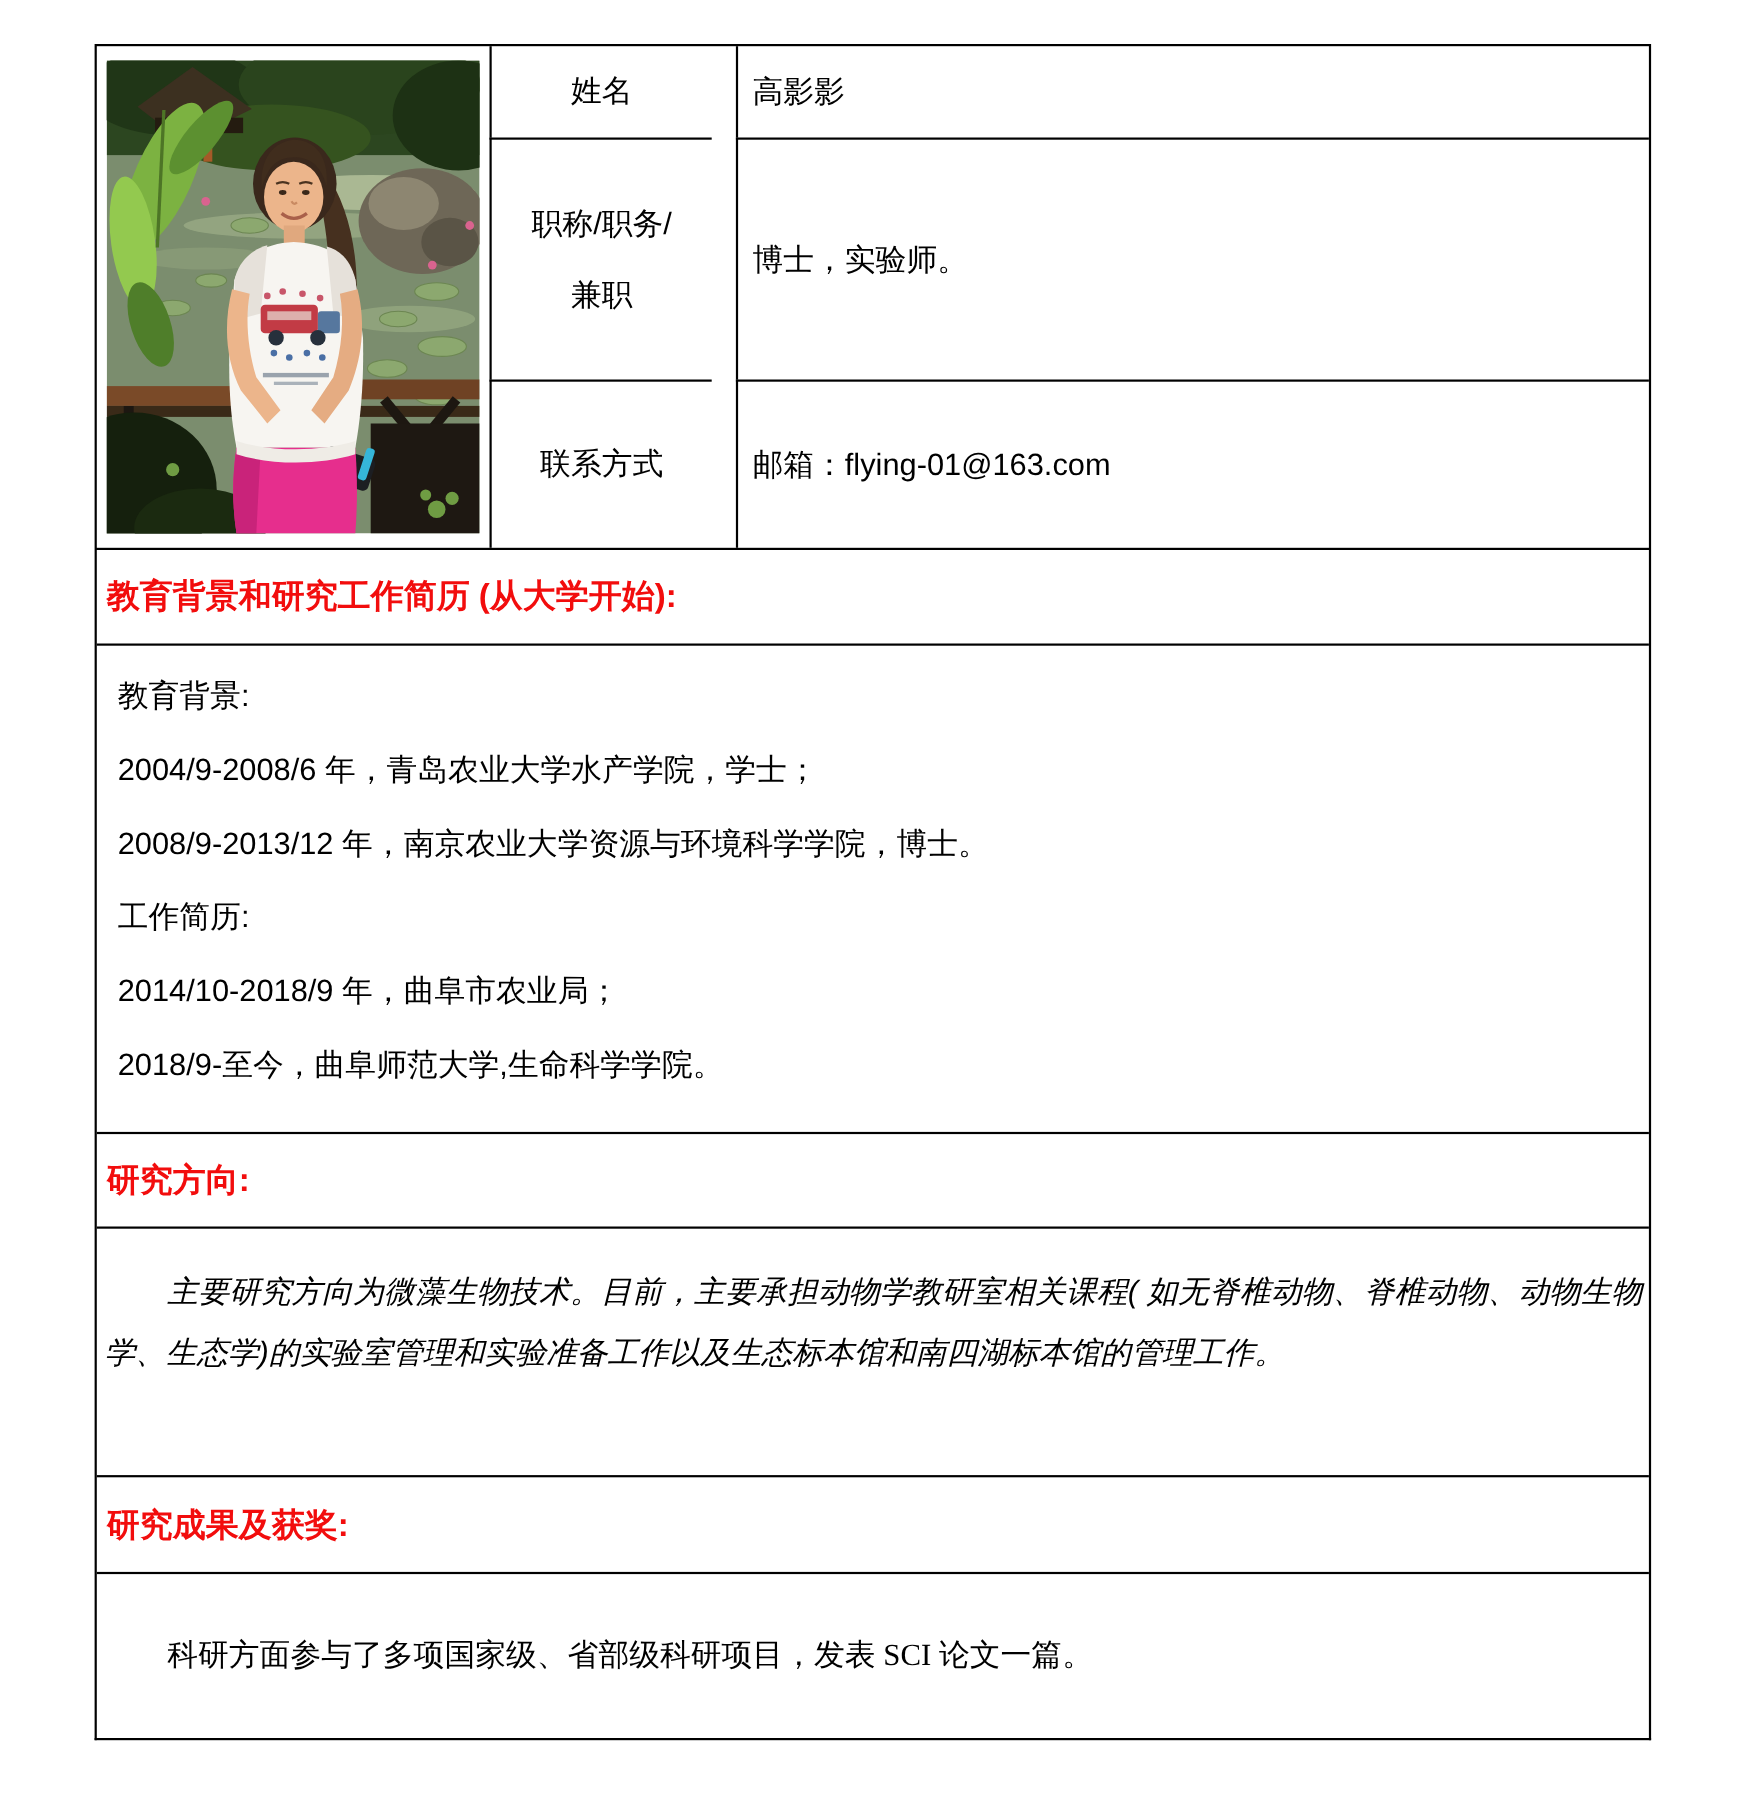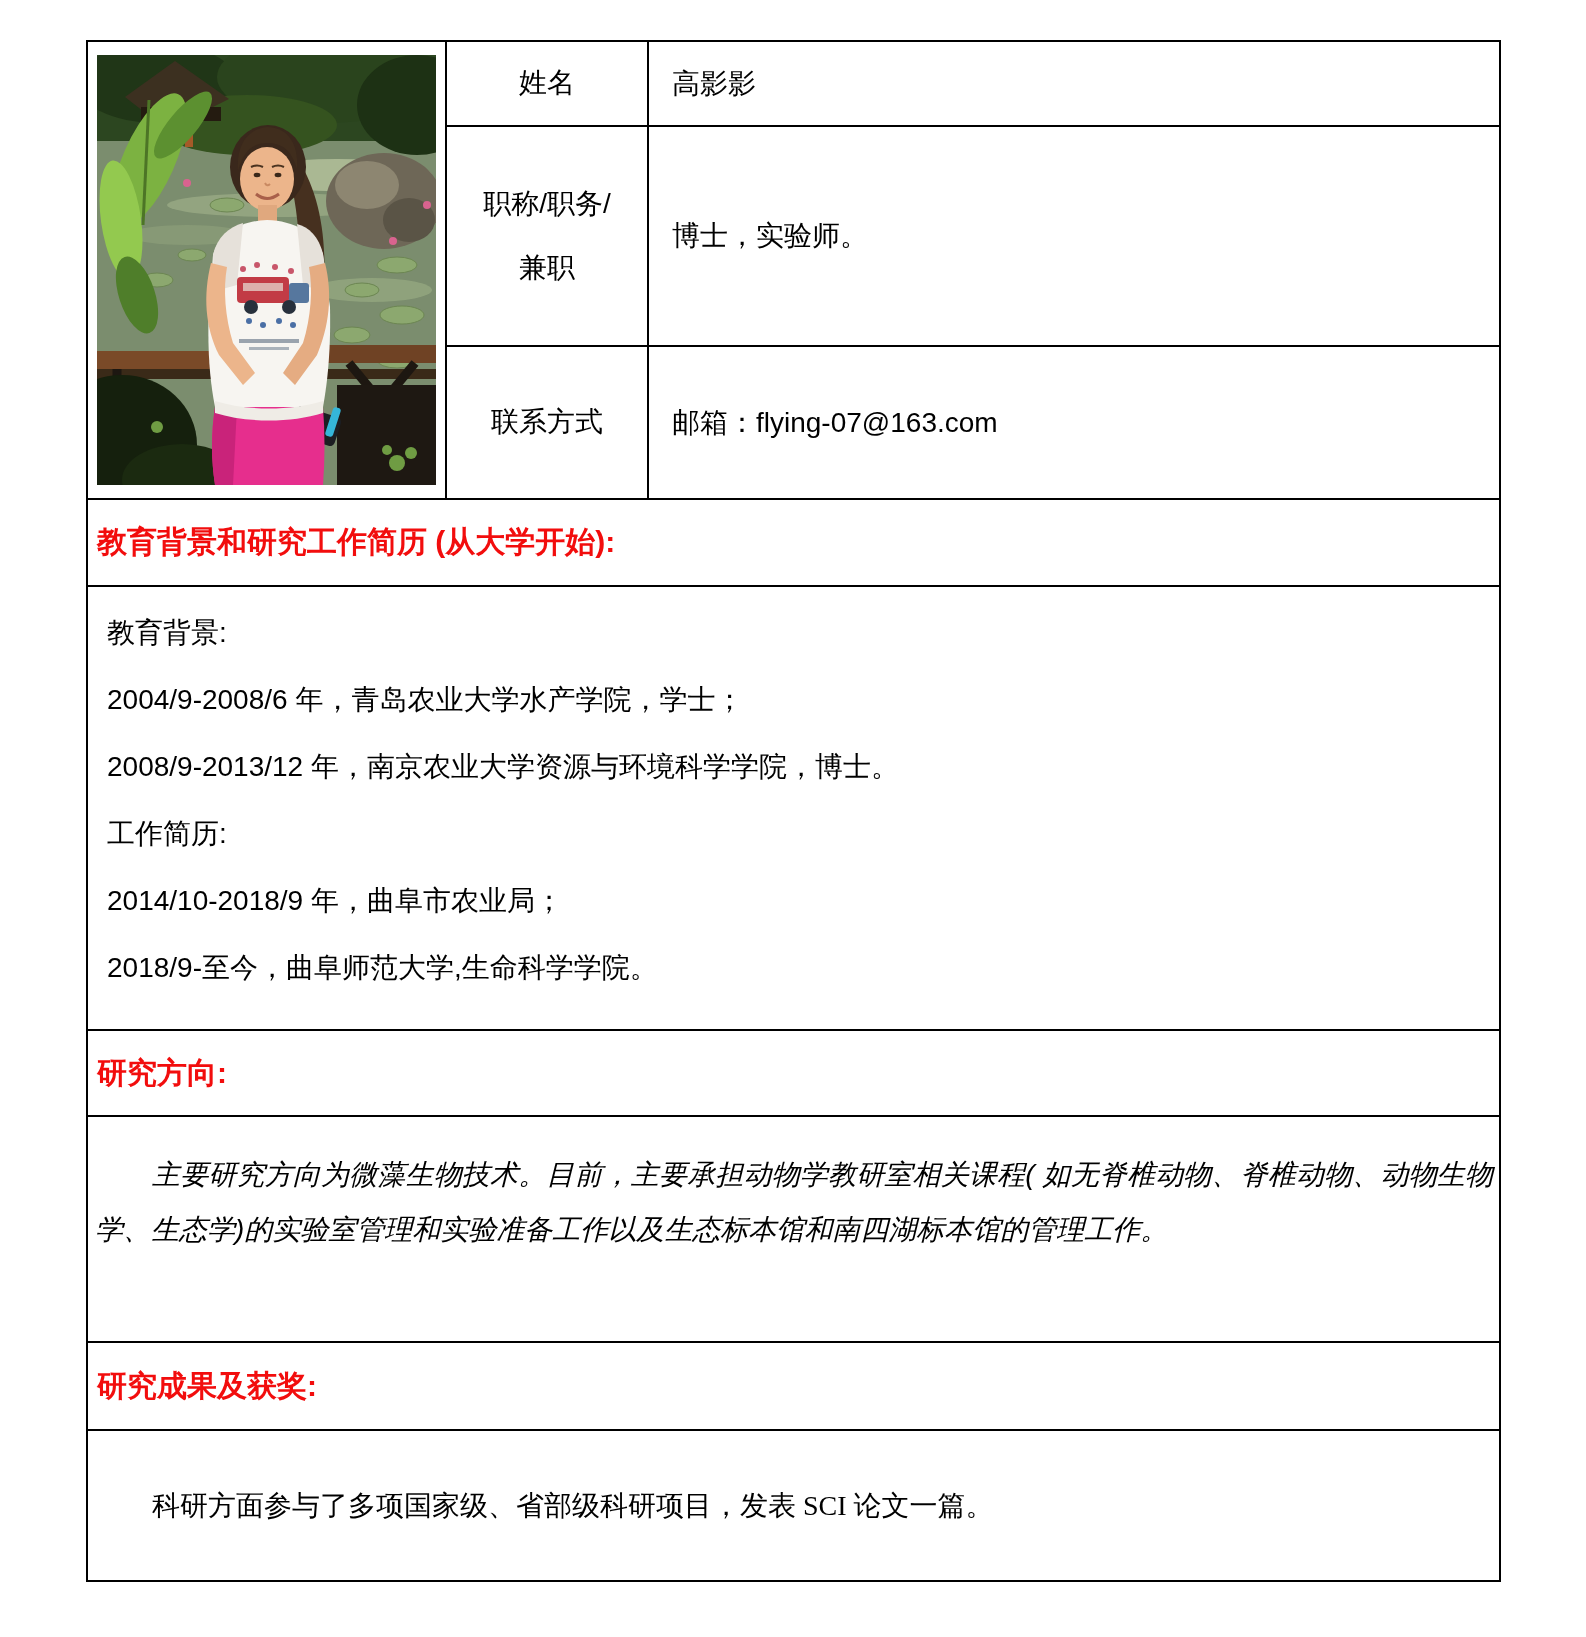--- a/index.html
+++ b/index.html
@@ -36,21 +36,21 @@
     grid-column:2;
     border-left:2px solid var(--border);
     display:flex;align-items:center;justify-content:center;
     text-align:center;font-size:28px;line-height:2.3;
     white-space:pre-line;
   }
   .value-cell{
     grid-column:3;
     border-left:2px solid var(--border);
     display:flex;align-items:center;
-    font-size:28px;padding:0 16px 0 23px;
+    font-size:28px;padding:0 16px 0 13px;margin-left:22px;
   }
   .rt{border-top:2px solid var(--border);}
 
   
   .sections{
     border:2px solid var(--border);border-top:none;
     box-sizing:border-box;
   }
   .sec{box-sizing:border-box;border-top:2px solid var(--border);}
   .sec:first-child{border-top:none;}
@@ -209,21 +209,21 @@
     </div>
 
     <div class="cell label-cell">姓名</div>
     <div class="cell value-cell">高影影</div>
 
     <div class="cell label-cell rt">职称/职务/
 兼职</div>
     <div class="cell value-cell rt">博士，实验师。</div>
 
     <div class="cell label-cell rt">联系方式</div>
-    <div class="cell value-cell rt">邮箱：flying-07@163.com</div>
+    <div class="cell value-cell rt">邮箱：flying-01@163.com</div>
   </div>
 
   <div class="sections">
 
     <div class="sec sec-h">教育背景和研究工作简历 (从大学开始):</div>
 
     <div class="sec sec-b edu">
       <p>教育背景:</p>
       <p>2004/9-2008/6 年，青岛农业大学水产学院，学士；</p>
       <p>2008/9-2013/12 年，南京农业大学资源与环境科学学院，博士。</p>

